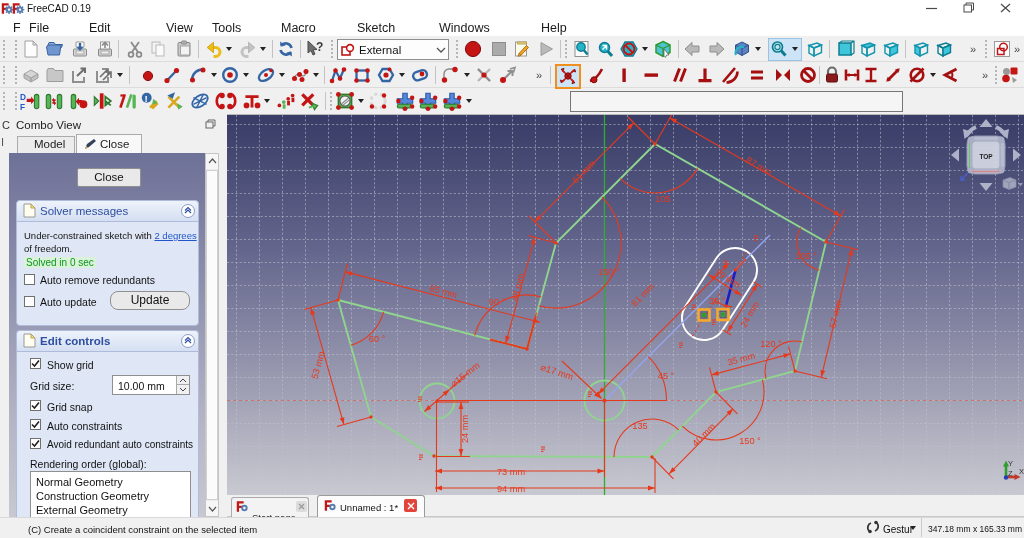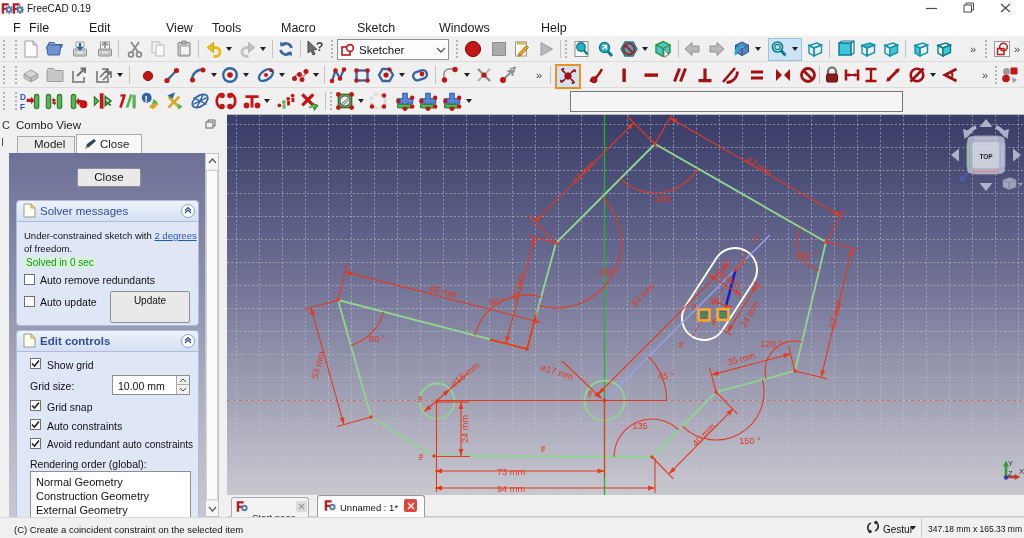--- a/index.html
+++ b/index.html
@@ -117,21 +117,21 @@
 <svg style="position:absolute;left:304px;top:39px" width="20" height="20" viewBox="0 0 20 20">
       <path d="M4 2 l0 12 3-2.5 2 4.5 2-1 -2-4.2 4-.3z" fill="#6e6e6e" stroke="#4a4a4a"></path>
       <text x="12" y="12" font-size="12" font-weight="bold" fill="#3a3a3a" font-family="Liberation Sans">?</text>
     </svg>
 <div style="position:absolute;left:331px;top:40px;width:0px;height:18px;border-left:2px dotted #b5b5b5"></div>
 <div class="abs" style="left:337px;top:39px;width:112px;height:21px;background:#fdfdfd;border:1px solid #8f8f8f"></div>
 <svg class="abs" style="left:341px;top:43px" width="14" height="14" viewBox="0 0 14 14">
       <rect x="1" y="4" width="8" height="8" fill="none" stroke="#c01818" stroke-width="1.6"></rect>
       <circle cx="9" cy="5" r="3.4" fill="#fff" stroke="#c01818" stroke-width="1.6"></circle>
     </svg>
-<div class="abs" style="left:359px;top:44px;font-size:11.5px;color:#111">Sketcher</div>
+<div class="abs" style="left:359px;top:44px;font-size:11.5px;color:#111">External</div>
 <svg class="abs" style="left:436px;top:47px" width="10" height="6">
       <path d="M1 1 L5 5 L9 1" stroke="#555" stroke-width="1.3" fill="none"></path>
     </svg>
 <div style="position:absolute;left:456px;top:40px;width:0px;height:18px;border-left:2px dotted #b5b5b5"></div>
 <svg style="position:absolute;left:463px;top:39px" width="20" height="20" viewBox="0 0 20 20">
       <circle cx="10" cy="10" r="7.6" fill="#c41414" stroke="#7d0d0d"></circle>
     </svg>
 <svg style="position:absolute;left:489px;top:39px" width="20" height="20" viewBox="0 0 20 20">
       <rect x="3.5" y="3.5" width="13" height="13" fill="#ababab" stroke="#8d8d8d"></rect>
     </svg>
@@ -553,21 +553,21 @@
       <circle cx="7" cy="7" r="6.5" fill="#fff" stroke="#8a9cc8"></circle>
       <path d="M4 8.5 L7 5.5 L10 8.5 M4 11 L7 8 L10 11" fill="none" stroke="#2e4fa0" stroke-width="1.2" transform="translate(0 -2)"></path>
     </svg>
 <div class="abs" style="left:24px;top:230px;font-size:9.5px;color:#111">Under-constrained sketch with <span style="color:#2255cc;text-decoration:underline">2 degrees</span></div>
 <div class="abs" style="left:24px;top:243px;font-size:9.5px;color:#111">of freedom.</div>
 <div class="abs" style="left:24px;top:257px;font-size:10px;color:#0a9a1a;background:#d9f2d9;padding:0 2px">Solved in 0 sec</div>
 <div class="abs" style="left:24px;top:274px;width:11px;height:11px;background:#fff;border:1px solid #707070"></div>
 <div class="abs" style="left:40px;top:274px;font-size:10.5px;color:#111">Auto remove redundants</div>
 <div class="abs" style="left:24px;top:296px;width:11px;height:11px;background:#fff;border:1px solid #707070"></div>
 <div class="abs" style="left:40px;top:296px;font-size:10.5px;color:#111">Auto update</div>
-<div class="abs" style="left:110px;top:291px;width:80px;height:32px;background:#e9e9e9;border:1px solid #909090;border-radius:2px;text-align:center;font-size:10px;color:#111;line-height:17px">Update</div>
+<div class="abs" style="left:110px;top:291px;width:80px;height:19px;background:#e9e9e9;border:1px solid #909090;border-radius:8px;text-align:center;font-size:12px;color:#111;line-height:17px">Update</div>
 <div class="abs" style="left:16px;top:330px;width:183px;height:187px;background:#dfe7f6;border:1px solid #aebbda;border-radius:4px 4px 0 0;border-bottom:none"></div>
 <div class="abs" style="left:16px;top:330px;width:183px;height:22px;background:linear-gradient(180deg,#eef3fb,#d4dff2);border:1px solid #aebbda;border-radius:4px 4px 0 0"></div>
 <svg class="abs" style="left:23px;top:333px" width="13" height="15" viewBox="0 0 13 15">
       <path d="M1 1 h7 l4 4 v9 h-11z" fill="#fffef0" stroke="#999"></path>
       <path d="M8 1 l4 4 h-4z" fill="#f3e287" stroke="#b9a250"></path>
     </svg>
 <div class="abs" style="left:40px;top:335px;font-size:11.5px;font-weight:bold;color:#2e4fa0">Edit controls</div>
 <svg class="abs" style="left:181px;top:334px" width="14" height="14">
       <circle cx="7" cy="7" r="6.5" fill="#fff" stroke="#8a9cc8"></circle>
       <path d="M4 8.5 L7 5.5 L10 8.5 M4 11 L7 8 L10 11" fill="none" stroke="#2e4fa0" stroke-width="1.2" transform="translate(0 -2)"></path>
@@ -825,21 +825,21 @@
         <circle r="1.6" fill="#fff"></circle>
       </g>
     </svg>
 <div class="abs" style="left:340px;top:502px;font-size:9.5px;color:#111">Unnamed : 1*</div>
 <div class="abs" style="left:404px;top:499px;width:13px;height:13px;background:#e0443a;border-radius:2px"></div>
 <svg class="abs" style="left:407px;top:502px" width="8" height="8">
       <path d="M1 1 L7 7 M7 1 L1 7" stroke="#fff" stroke-width="1.4"></path>
     </svg>
 <div class="abs" style="left:0;top:517px;width:1024px;height:21px;background:#f0f0f0;border-top:1px solid #d9d9d9"></div>
 <div class="abs" style="left:3px;top:552px;font-size:11px;color:#222">Pr‹</div>
-<div class="abs" style="left:14px;top:524px;font-size:9.5px;color:#111">(C) Create a coincident constraint on the selected item</div>
+<div class="abs" style="left:28px;top:524px;font-size:9.5px;color:#111">(C) Create a coincident constraint on the selected item</div>
 <svg class="abs" style="left:866px;top:520px" width="14" height="14" viewBox="0 0 14 14">
       <path d="M3 11 a5 5 0 0 1 2-8" fill="none" stroke="#333" stroke-width="1.8"></path>
       <path d="M11 3 a5 5 0 0 1 -2 8" fill="none" stroke="#333" stroke-width="1.8"></path>
       <circle cx="10" cy="2.5" r="1.8" fill="#333"></circle>
       <circle cx="4" cy="11.5" r="1.8" fill="#333"></circle>
     </svg>
 <div class="abs" style="left:883px;top:524px;font-size:10px;color:#111">Gestur</div>
 <div class="abs" style="left:910px;top:526px;width:0;height:0;border-left:3.5px solid transparent;border-right:3.5px solid transparent;border-top:4px solid #222"></div>
 <div class="abs" style="left:921px;top:518px;width:1px;height:19px;background:#c9c9c9"></div>
 <div class="abs" style="left:928px;top:524px;font-size:8.5px;color:#111">347.18 mm x 165.33 mm</div>

